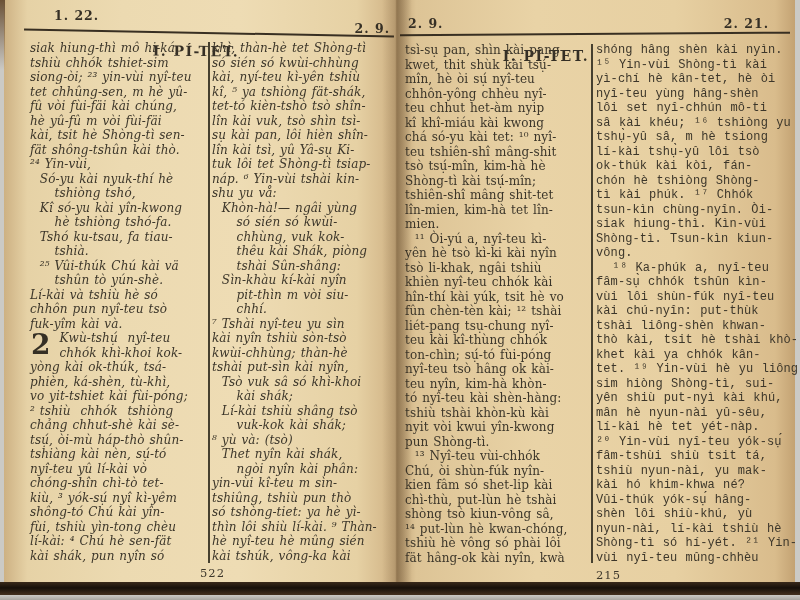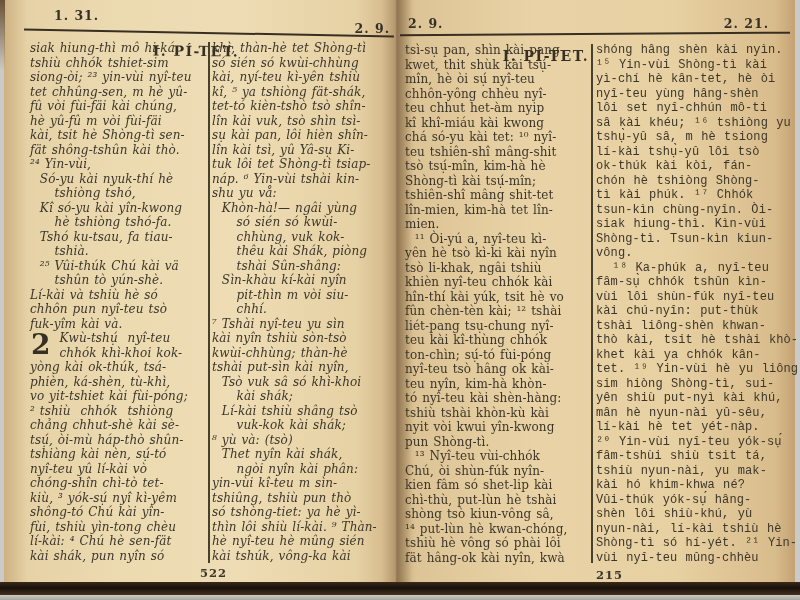--- a/index.html
+++ b/index.html
@@ -39,31 +39,31 @@
   .col1-L{left:26px;top:41px;width:180px;font-style:italic;}
   .col2-L{left:208px;top:41px;width:182px;font-style:italic;}
   .col1-R{left:9px;top:43px;width:184px;}
   .col2-R{left:200px;top:43px;width:189px;font-family:Liberation Mono, monospace;}
   .divider{position:absolute;width:1.6px;background:#46402f;}
   .div-L{left:204px;top:42px;height:521px;}
   .div-R{left:195px;top:44px;height:519px;}
 
   .dropcap{position:absolute;left:27px;top:331px;font-size:28px;line-height:28px;
            font-weight:bold;color:#352f24;}
-  .pnum{position:absolute;font-size:11.5px;font-weight:bold;color:#3c362a;letter-spacing:1px;}
+  .pnum{position:absolute;font-size:11.5px;font-weight:normal;color:#3c362a;letter-spacing:1px;}
   .pnum-L{left:196px;top:566px;}
   .pnum-R{left:200px;top:568px;}
 </style>
 </head>
 <body>
 
 <div class="shot">
 
   <div class="page page-left">
-    <span class="vref vl-L">1. 31.</span>
+    <span class="vref vl-L">1. 22.</span>
     <span class="title ti-L">I. PÍ-TET.</span>
     <span class="vref vr-L">2. 9.</span>
     <div class="rule rule-L"></div>
 
     <div class="col col1-L">siak hiung-thì mô hi-ká,
 tshiù chhók tshiet-sim
 siong-òi; ²³ yin-vùi nyî-teu
 tet chhûng-sen, m hè yû-
 fû vòi fùi-fäi kài chúng,
 hè yû-fû m vòi fùi-fäi

